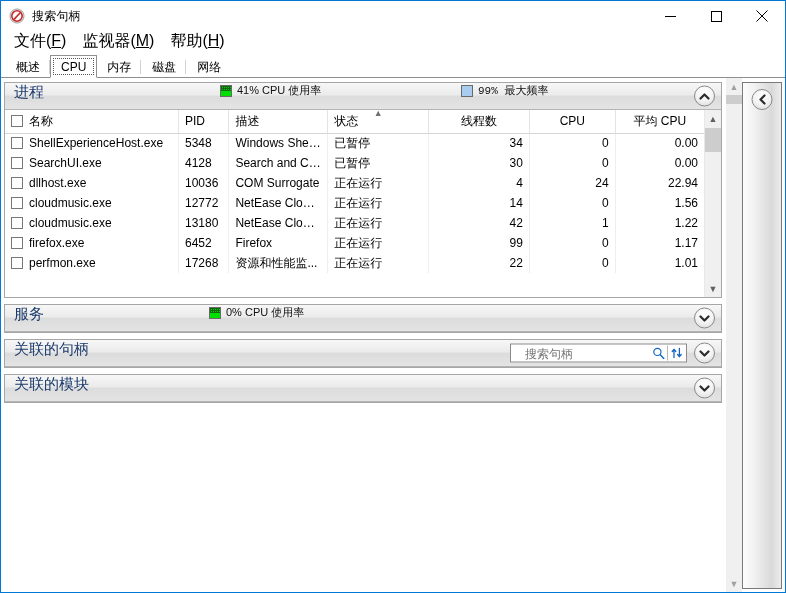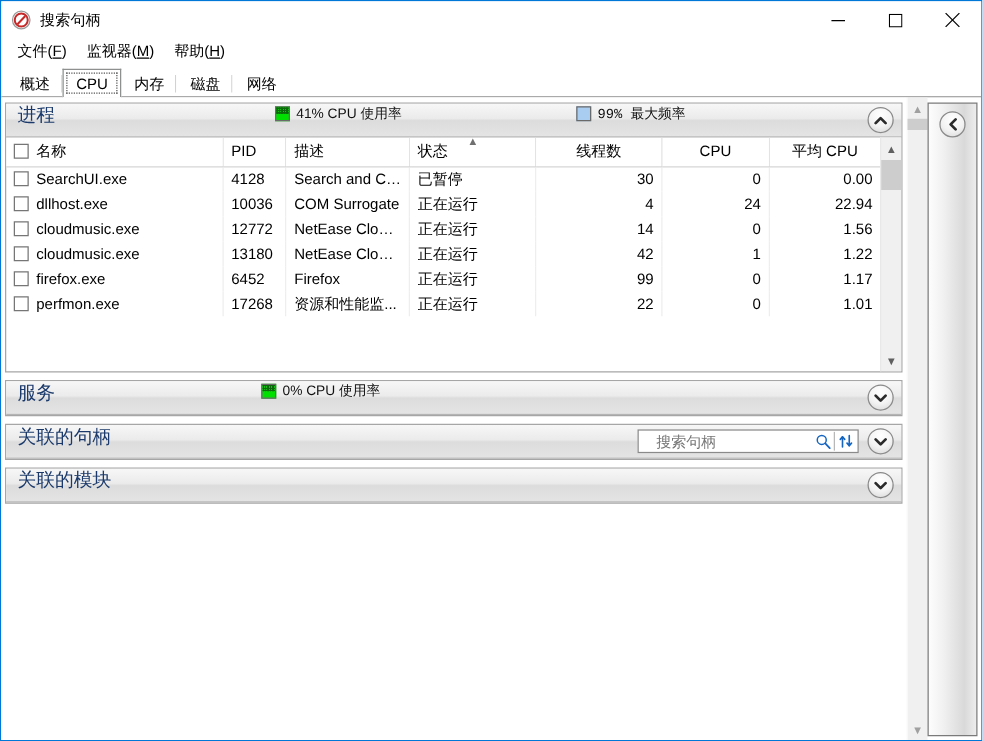--- a/index.html
+++ b/index.html
@@ -57,21 +57,21 @@
   #menubar {
     height: 21px;
     background: #ffffff;
     display: flex;
     align-items: center;
     padding-left: 6px;
     gap: 2px;
   }
   .menu-item {
     padding: 2px 7px;
-    font-size: 12px;
+    font-size: 16px;
     color: #000;
     white-space: nowrap;
   }
   .menu-item u { text-decoration: underline; }
 
   
   #tabstrip {
     height: 26px;
     background: #ffffff;
     position: relative;
@@ -443,20 +443,29 @@
                     <span class="sort-arrow">▲</span>
                     <span>状态</span>
                   </th>
                   <th class="right"><span>线程数</span></th>
                   <th class="right"><span>CPU</span></th>
                   <th class="right last"><span>平均 CPU</span></th>
                 </tr>
               </thead>
               <tbody>
                 <tr class="suspended">
+                  <td><span class="cell-check"></span><span>ShellExperienceHost.exe</span></td>
+                  <td>5348</td>
+                  <td>Windows Shel...</td>
+                  <td>已暂停</td>
+                  <td class="right">34</td>
+                  <td class="right">0</td>
+                  <td class="right last">0.00</td>
+                </tr>
+                <tr class="suspended">
                   <td><span class="cell-check"></span><span>SearchUI.exe</span></td>
                   <td>4128</td>
                   <td>Search and Co...</td>
                   <td>已暂停</td>
                   <td class="right">30</td>
                   <td class="right">0</td>
                   <td class="right last">0.00</td>
                 </tr>
                 <tr>
                   <td><span class="cell-check"></span><span>dllhost.exe</span></td>

